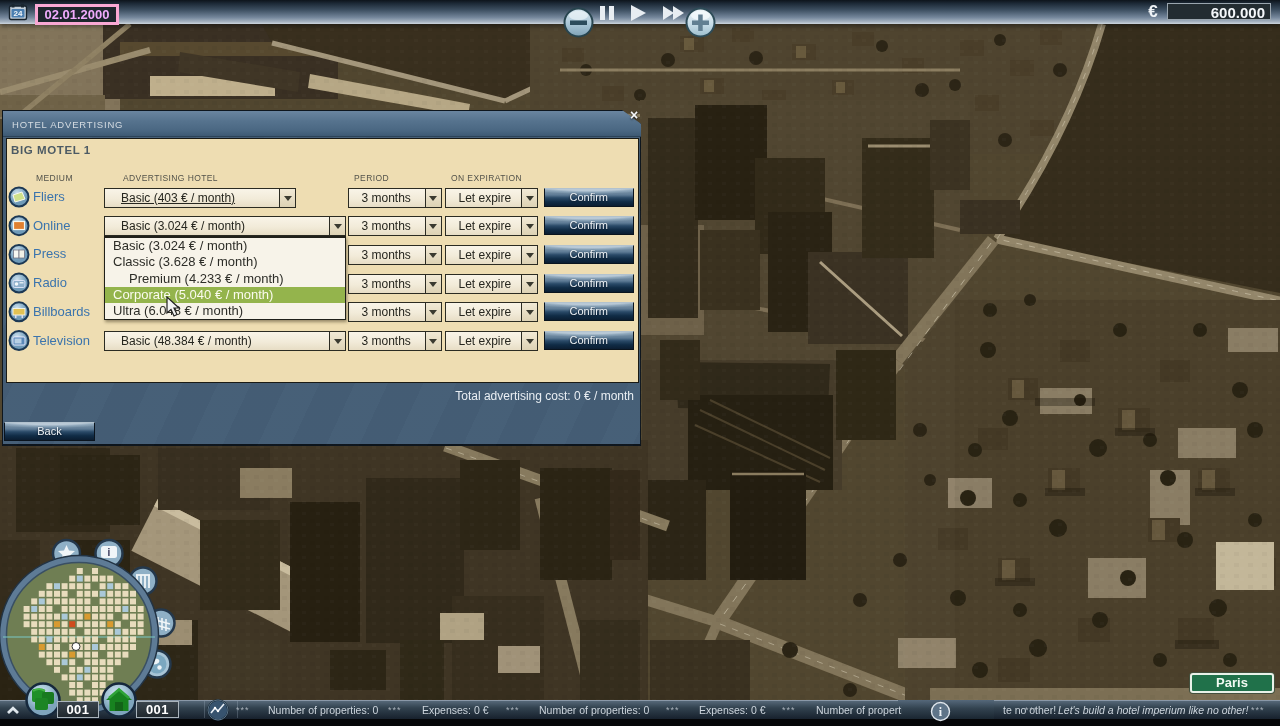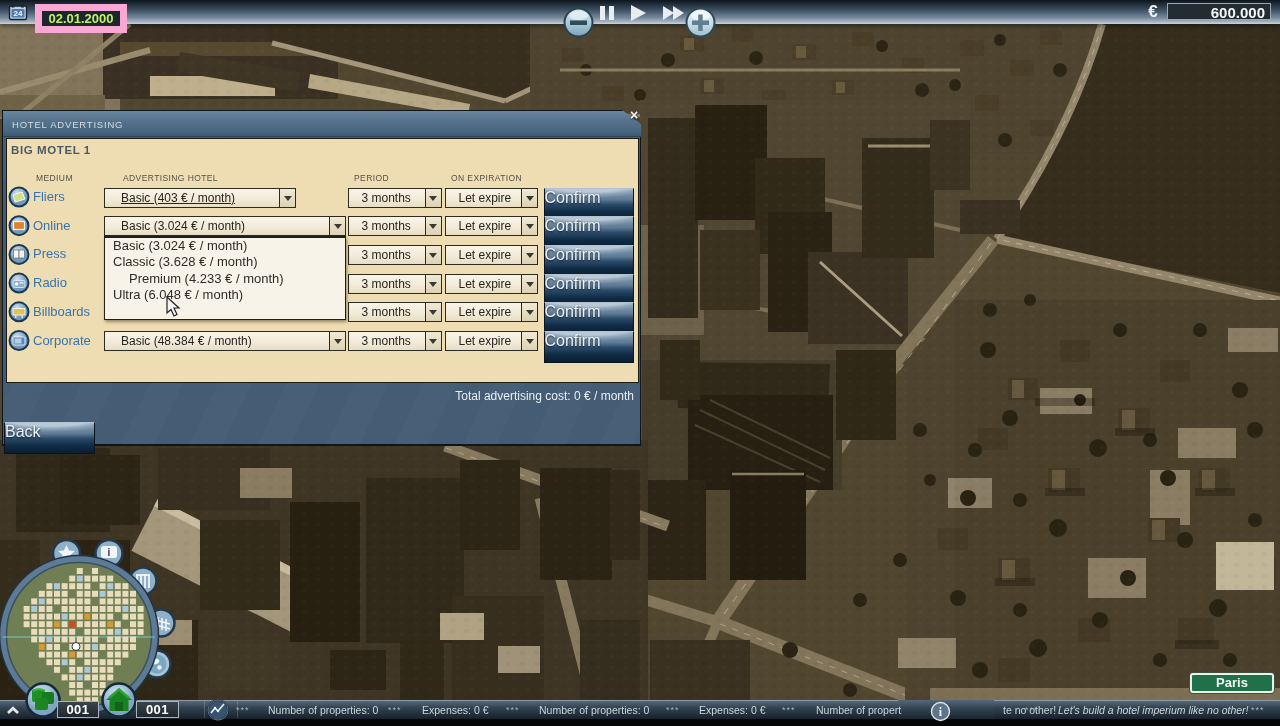--- a/index.html
+++ b/index.html
@@ -253,22 +253,22 @@
   background:linear-gradient(180deg,#0d141b 0%,#1c2936 14%,#3e5062 42%,#73859a 72%,#a4b1bf 90%,#ccd5dd 100%);box-shadow:0 2px 5px rgba(5,8,12,0.45);"></div>
 
 <svg class="abs" style="left:8px;top:3px" width="20" height="18">
   <rect x="1.5" y="3" width="17" height="13.5" rx="1.5" fill="#c3ced8" stroke="#16222c" stroke-width="1.4"></rect>
   <rect x="3.5" y="6" width="13" height="8.5" rx="1" fill="#4a7eb0"></rect>
   <text x="10" y="13" font-size="8" font-weight="bold" fill="#f2f6fa" text-anchor="middle" font-family="Liberation Sans,sans-serif">24</text>
   <rect x="3.5" y="1" width="3" height="3.5" fill="#1a2630"></rect>
   <rect x="13" y="1" width="3" height="3.5" fill="#1a2630"></rect>
 </svg>
 
-<div class="abs" style="left:35px;top:4px;width:78px;height:15px;background:#1d262d;border:7px solid #f9a8d4;
-  color:#bef264;font-size:13px;font-weight:bold;text-align:center;line-height:15px;">02.01.2000</div>
+<div class="abs" style="left:35px;top:4px;width:78px;height:15px;background:#1d262d;border:3px solid #f9a8d4;
+  color:#f0abfc;font-size:13px;font-weight:bold;text-align:center;line-height:15px;">02.01.2000</div>
 
 <div class="abs" style="left:600px;top:6px;width:5px;height:14px;background:#e8edf2;"></div>
 <div class="abs" style="left:609px;top:6px;width:5px;height:14px;background:#e8edf2;"></div>
 <div class="abs" style="left:631px;top:5px;width:0;height:0;border-left:15px solid #e8edf2;border-top:8px solid transparent;border-bottom:8px solid transparent;"></div>
 <div class="abs" style="left:663px;top:6px;width:0;height:0;border-left:11px solid #e8edf2;border-top:7px solid transparent;border-bottom:7px solid transparent;"></div>
 <div class="abs" style="left:673px;top:6px;width:0;height:0;border-left:11px solid #e8edf2;border-top:7px solid transparent;border-bottom:7px solid transparent;"></div>
 
 <svg class="abs" style="left:563px;top:7px" width="31" height="31">
   <defs>
         <linearGradient id="gl1" x1="0" y1="0" x2="0" y2="1">
@@ -323,33 +323,33 @@
 
 <div class="abs" style="left:626px;top:108px;width:16px;height:14px;color:#f6f8fa;font-size:14px;font-weight:bold;text-align:center;line-height:14px;text-shadow:0 1px 2px #222;">×</div>
 
 <style>
 .dd{position:absolute;height:20px;background:linear-gradient(180deg,#f9f4e8 0%,#f2ebd9 55%,#e7ddc5 100%);
   border:1px solid #2b2b22;box-sizing:border-box;color:#26261f;font-size:12px;line-height:18px;}
 .dd .ar{position:absolute;right:0;top:0;bottom:0;width:15px;border-left:1px solid #2b2b22;
   background:linear-gradient(180deg,#f1e9d5,#ddd2b4);}
 .dd .ar:after{content:"";position:absolute;left:3.5px;top:7px;border-left:4px solid transparent;
   border-right:4px solid transparent;border-top:5px solid #3a3a30;}
-.btn{position:absolute;height:32px;border:1px solid #0a141e;box-sizing:border-box;
+.btn{position:absolute;height:19px;border:1px solid #0a141e;box-sizing:border-box;
   background:radial-gradient(ellipse 150% 120% at 50% -45%, #b9c9d6 0 46%, rgba(150,175,195,0.65) 54%, rgba(90,120,150,0) 63%),
   linear-gradient(180deg,#8aa0b2 0%,#5e7b95 35%,#2a4a68 52%,#102c46 75%,#0b1d31 100%);
   border-top-color:#b2c2ce;
-  color:#eef3f7;font-size:16px;text-align:left;line-height:17px;text-shadow:0 1px 2px #0a1420;}
+  color:#eef3f7;font-size:11px;text-align:center;line-height:17px;text-shadow:0 1px 2px #0a1420;}
 .lbl{position:absolute;color:#3b74ad;font-size:13px;line-height:20px;}
 </style>
 <div class="abs lbl" style="left:33px;top:187px;">Fliers</div>
 <div class="abs lbl" style="left:33px;top:215.7px;">Online</div>
 <div class="abs lbl" style="left:33px;top:244.4px;">Press</div>
 <div class="abs lbl" style="left:33px;top:273.1px;">Radio</div>
 <div class="abs lbl" style="left:33px;top:301.8px;">Billboards</div>
-<div class="abs lbl" style="left:33px;top:330.5px;">Corporate</div>
+<div class="abs lbl" style="left:33px;top:330.5px;">Television</div>
 <svg class="abs" style="left:8px;top:186px" width="24" height="170">
   <defs>
     <radialGradient id="icg" cx="40%" cy="30%">
           <stop offset="0%" stop-color="#cfe2ee"></stop>
           <stop offset="65%" stop-color="#8fb3cc"></stop>
           <stop offset="100%" stop-color="#6f9ab8"></stop>
         </radialGradient>
   </defs>
   <g stroke="#1c3854" stroke-width="2">
     <circle cx="11" cy="11" r="9.5" fill="url(#icg)"></circle>
@@ -404,20 +404,21 @@
 <div class="dd" style="left:104px;top:331px;width:242px;"><span style="padding-left:16px;">Basic (48.384 € / month)</span><div class="ar"></div></div>
 <div class="dd" style="left:347.5px;top:331px;width:94px;"><span style="padding-left:13px;">3 months</span><div class="ar"></div></div>
 <div class="dd" style="left:444.5px;top:331px;width:93.5px;"><span style="padding-left:13px;">Let expire</span><div class="ar"></div></div>
 <div class="btn" style="left:543.5px;top:331px;width:90.5px;">Confirm</div>
 
 <div class="abs" style="left:104px;top:236px;width:242px;height:84px;background:#f7f3e9;
   border:1px solid #20201a;border-top:2.5px solid #20201a;box-sizing:border-box;box-shadow:1px 2px 3px rgba(40,30,10,0.45);">
   <div style="height:16.3px;padding-left:8px;font-size:13px;line-height:16.3px;color:#2d2d28;">Basic (3.024 € / month)</div>
   <div style="height:16.3px;padding-left:8px;font-size:13px;line-height:16.3px;color:#2d2d28;">Classic (3.628 € / month)</div>
   <div style="height:16.3px;padding-left:24px;font-size:13px;line-height:16.3px;color:#2d2d28;">Premium (4.233 € / month)</div>
+  <div style="height:16.3px;padding-left:8px;font-size:13px;line-height:16.3px;color:#fbfbef;background:#94b44c;">Corporate (5.040 € / month)</div>
   <div style="height:16.3px;padding-left:8px;font-size:13px;line-height:16.3px;color:#2d2d28;">Ultra (6.048 € / month)</div>
 </div>
 
 <svg class="abs" style="left:166px;top:296px" width="16" height="22">
   <polygon points="1,1 1,17 5,13.5 8,20 11,18.5 8,12 13,12" fill="#f4f4f4" stroke="#222" stroke-width="1.2"></polygon>
 </svg>
 
 <div class="btn" style="left:4px;top:421.5px;width:91px;">Back</div>
 
 <svg class="abs" style="left:0;top:536px;z-index:4" width="200" height="190" viewBox="0 0 200 190">

